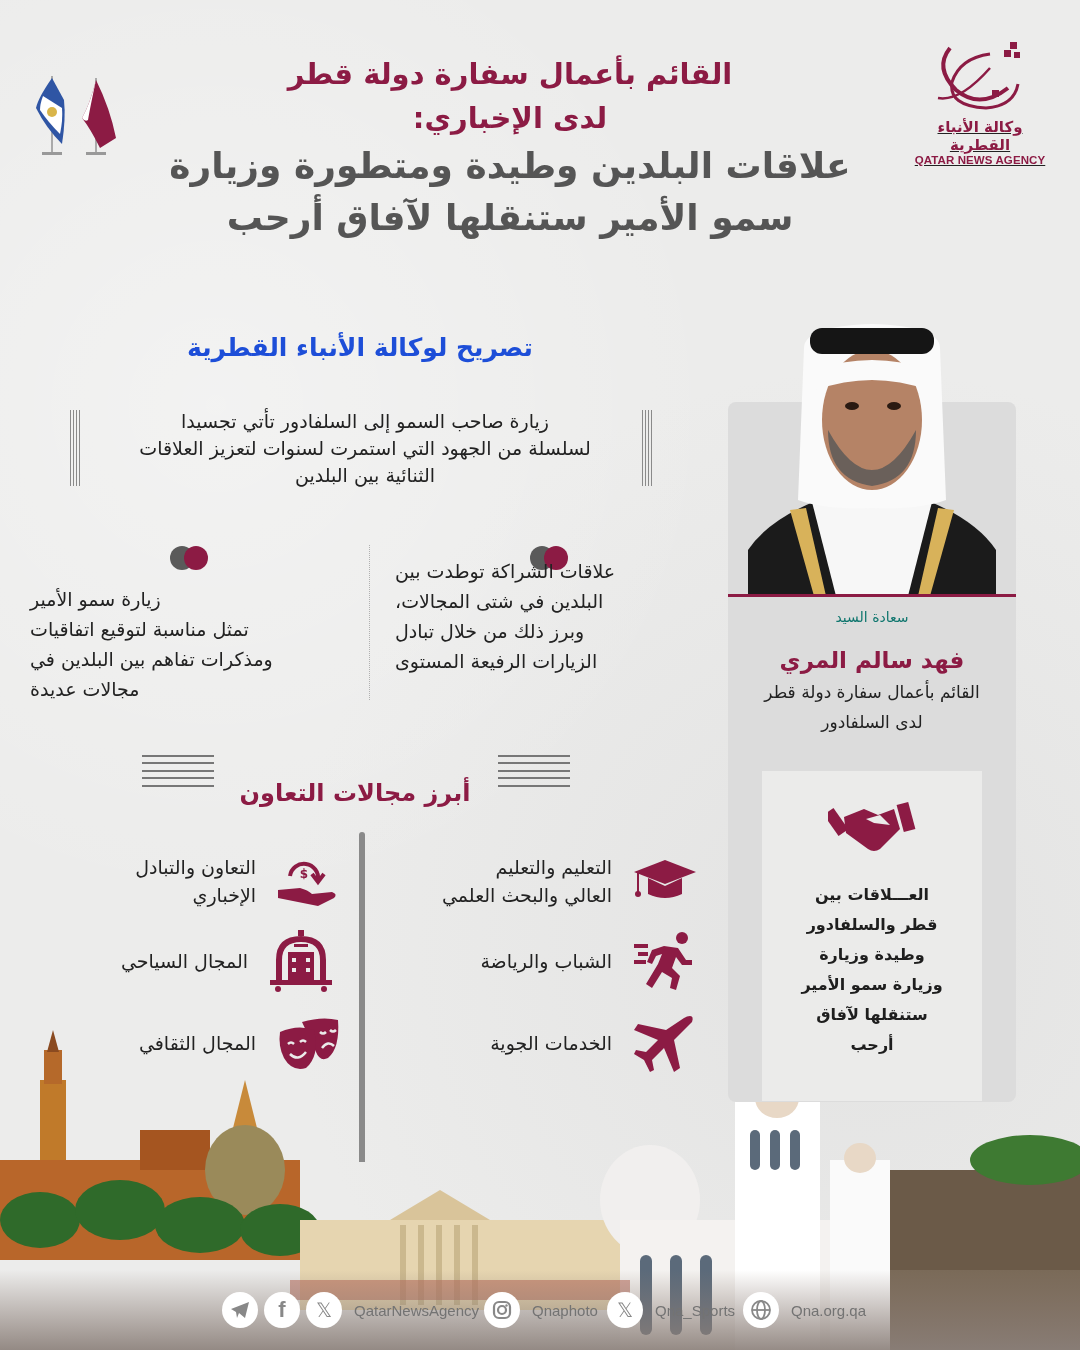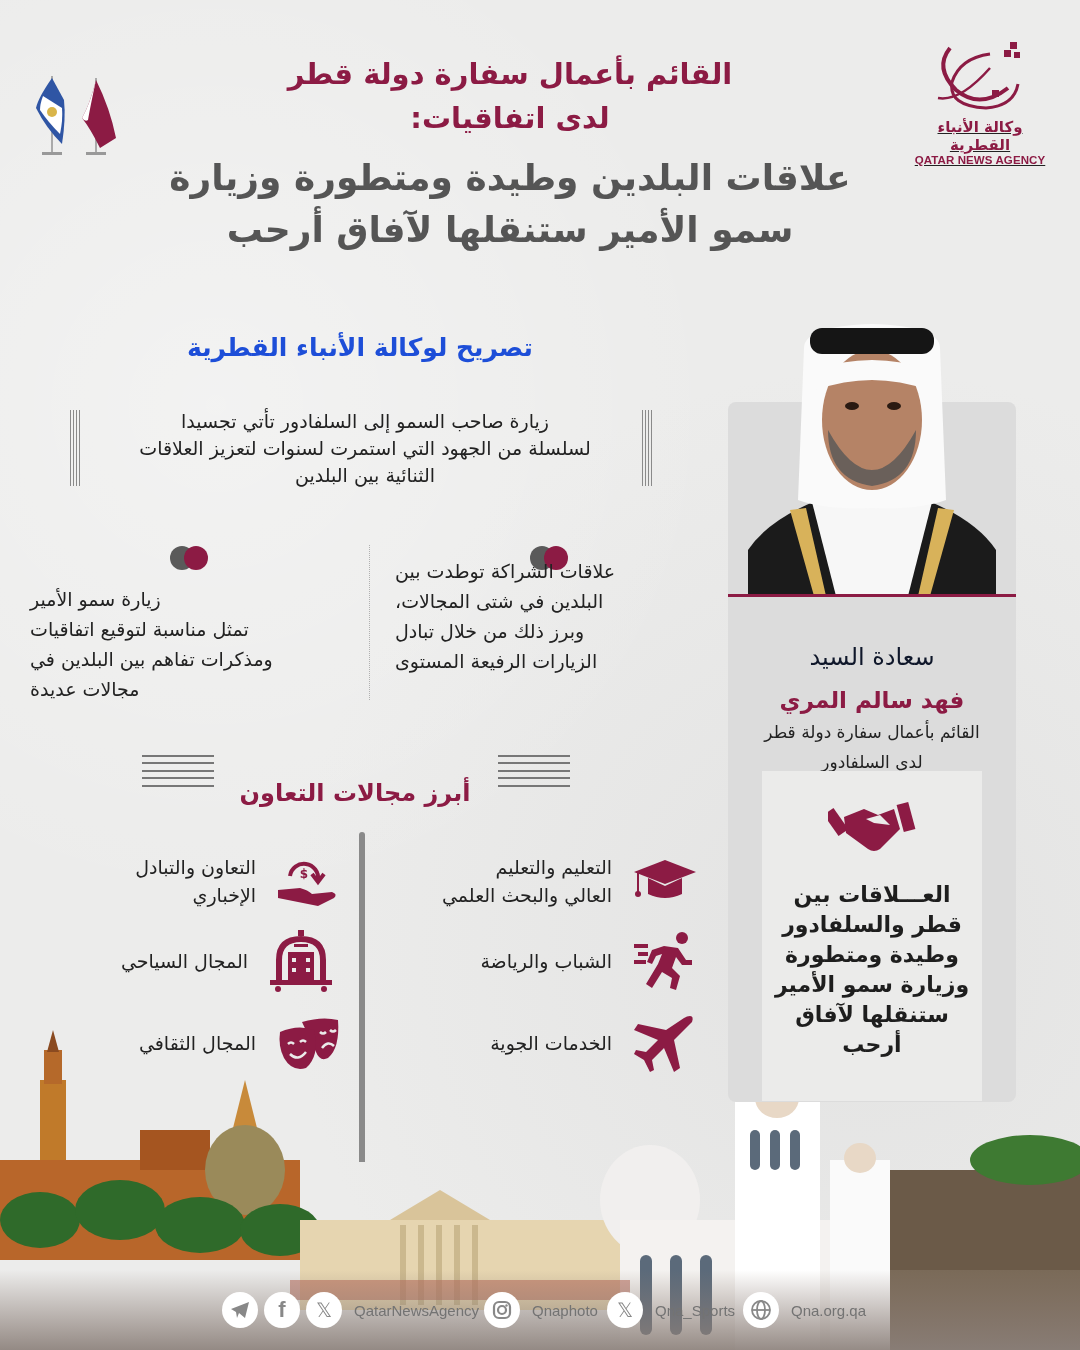--- a/index.html
+++ b/index.html
@@ -26,35 +26,35 @@
 
   
   .logo { left: 905px; top: 38px; width: 150px; height: 125px; text-align: center; text-decoration: underline; }
   .logo svg { display:block; margin: 0 auto; }
   .logo .ar { font-size: 15px; color: #8c1b44; font-weight: bold; margin-top: 2px; direction: rtl; }
   .logo .en { font-family: "Liberation Sans", sans-serif; font-size: 11.5px; font-weight: bold; color: #8c1b44; letter-spacing: 0.1px; }
 
   
   .headline { left: 150px; top: 52px; width: 720px; text-align: center; direction: rtl; }
   .headline .sub { font-size: 29px; font-weight: bold; color: #8c1b44; line-height: 44px; }
-  .headline .main { font-size: 36px; font-weight: bold; color: #555555; line-height: 52px; margin-top: 12px; }
+  .headline .main { font-size: 36px; font-weight: bold; color: #555555; line-height: 52px; }
 
   
   .card-right { left: 728px; top: 402px; width: 288px; height: 700px; background: #dcdcdc; border-radius: 8px; }
   .portrait { left: 728px; top: 310px; width: 288px; height: 286px; overflow: hidden; }
   .portrait svg { width: 100%; height: 100%; display:block; }
   .portrait-line { left: 728px; top: 594px; width: 288px; height: 3px; background: #8c1b44; }
   .person { left: 728px; top: 603px; width: 288px; text-align: center; direction: rtl; }
-  .person .honor { font-size: 24px; color: #0f172a; line-height: 28px; margin-top: 40px; }
+  .person .honor { font-size: 14px; color: #0f766e; line-height: 28px; }
   .person .name { font-size: 23px; font-weight: bold; color: #8c1b44; line-height: 34px; margin-top: 12px; }
   .person .role { font-size: 17px; color: #222; line-height: 30px; }
 
   .card-inner { left: 762px; top: 771px; width: 220px; height: 330px; background: #ebebea; }
   .handshake { left: 828px; top: 795px; width: 88px; height: 60px; }
-  .quote-box { left: 765px; top: 880px; width: 214px; text-align: center; direction: rtl; font-size: 22px; font-weight: bold; line-height: 30px; color: #1e1e1e; }
+  .quote-box { left: 765px; top: 880px; width: 214px; text-align: center; direction: rtl; font-size: 16px; font-weight: bold; line-height: 30px; color: #1e1e1e; }
 
   
   .stmt-title { left: 100px; top: 333px; width: 520px; text-align: center; font-size: 25px; font-weight: bold; color: #1d4ed8; direction: rtl; }
   .quote-bar { width: 12px; height: 76px; top: 410px;
     background: repeating-linear-gradient(90deg, #8a8a8a 0 1px, transparent 1px 3px); }
   .quote-text { left: 90px; top: 408px; width: 550px; text-align: center; direction: rtl; font-size: 19px; line-height: 27px; color: #222; }
 
   .dots { width: 38px; height: 24px; }
   .dots .d1 { position:absolute; left:0; top:0; width:24px; height:24px; border-radius:50%; background:#5a5a5a; }
   .dots .d2 { position:absolute; left:14px; top:0; width:24px; height:24px; border-radius:50%; background:#8c1b44; }
@@ -169,21 +169,21 @@
     <rect x="74" y="12" width="7" height="7" fill="#8c1b44"></rect>
     <rect x="84" y="14" width="6" height="6" fill="#8c1b44"></rect>
     <rect x="62" y="52" width="7" height="7" fill="#8c1b44"></rect>
   </svg>
   <div class="ar">وكالة الأنباء القطرية</div>
   <div class="en">QATAR NEWS AGENCY</div>
 </div>
 
 <div class="abs headline">
   <div class="sub">القائم بأعمال سفارة دولة قطر</div>
-  <div class="sub">لدى اتفاقيات:</div>
+  <div class="sub">لدى الإخباري:</div>
   <div class="main">علاقات البلدين وطيدة ومتطورة وزيارة</div>
   <div class="main" style="margin-top:0">سمو الأمير ستنقلها لآفاق أرحب</div>
 </div>
 
 <div class="abs card-right"></div>
 <div class="abs portrait">
   <svg viewBox="0 0 288 286">
     <path d="M20 286 L20 240 Q40 210 90 190 L198 190 Q248 210 268 240 L268 286 Z" fill="#1b1b1b"></path>
     <path d="M84 192 L108 286 L180 286 L204 192 Z" fill="#f7f7f7"></path>
     <path d="M62 200 L86 286 L98 286 L78 198 Z" fill="#d8b25a"></path>
@@ -212,21 +212,21 @@
       <rect x="2" y="14" width="12" height="26" transform="rotate(-35 8 27)"></rect>
       <rect x="72" y="8" width="12" height="28" transform="rotate(-15 78 22)"></rect>
       <path d="M16 22 L36 14 L50 20 L66 14 L72 34 L52 54 Q46 58 40 54 L18 38 Z"></path>
       <path d="M38 24 L52 20 L62 30 L46 28 Z" fill="#ebebea"></path>
     </g>
   </svg>
 </div>
 <div class="abs quote-box">
   <div>العـــلاقات بين</div>
   <div>قطر والسلفادور</div>
-  <div>وطيدة ومتطورة</div>
+  <div>وطيدة وزيارة</div>
   <div>وزيارة سمو الأمير</div>
   <div>ستنقلها لآفاق</div>
   <div>أرحب</div>
 </div>
 
 <div class="abs stmt-title">تصريح لوكالة الأنباء القطرية</div>
 <div class="abs quote-bar" style="left:70px"></div>
 <div class="abs quote-bar" style="left:642px"></div>
 <div class="abs quote-text">
   <div>زيارة صاحب السمو إلى السلفادور تأتي تجسيدا</div>

